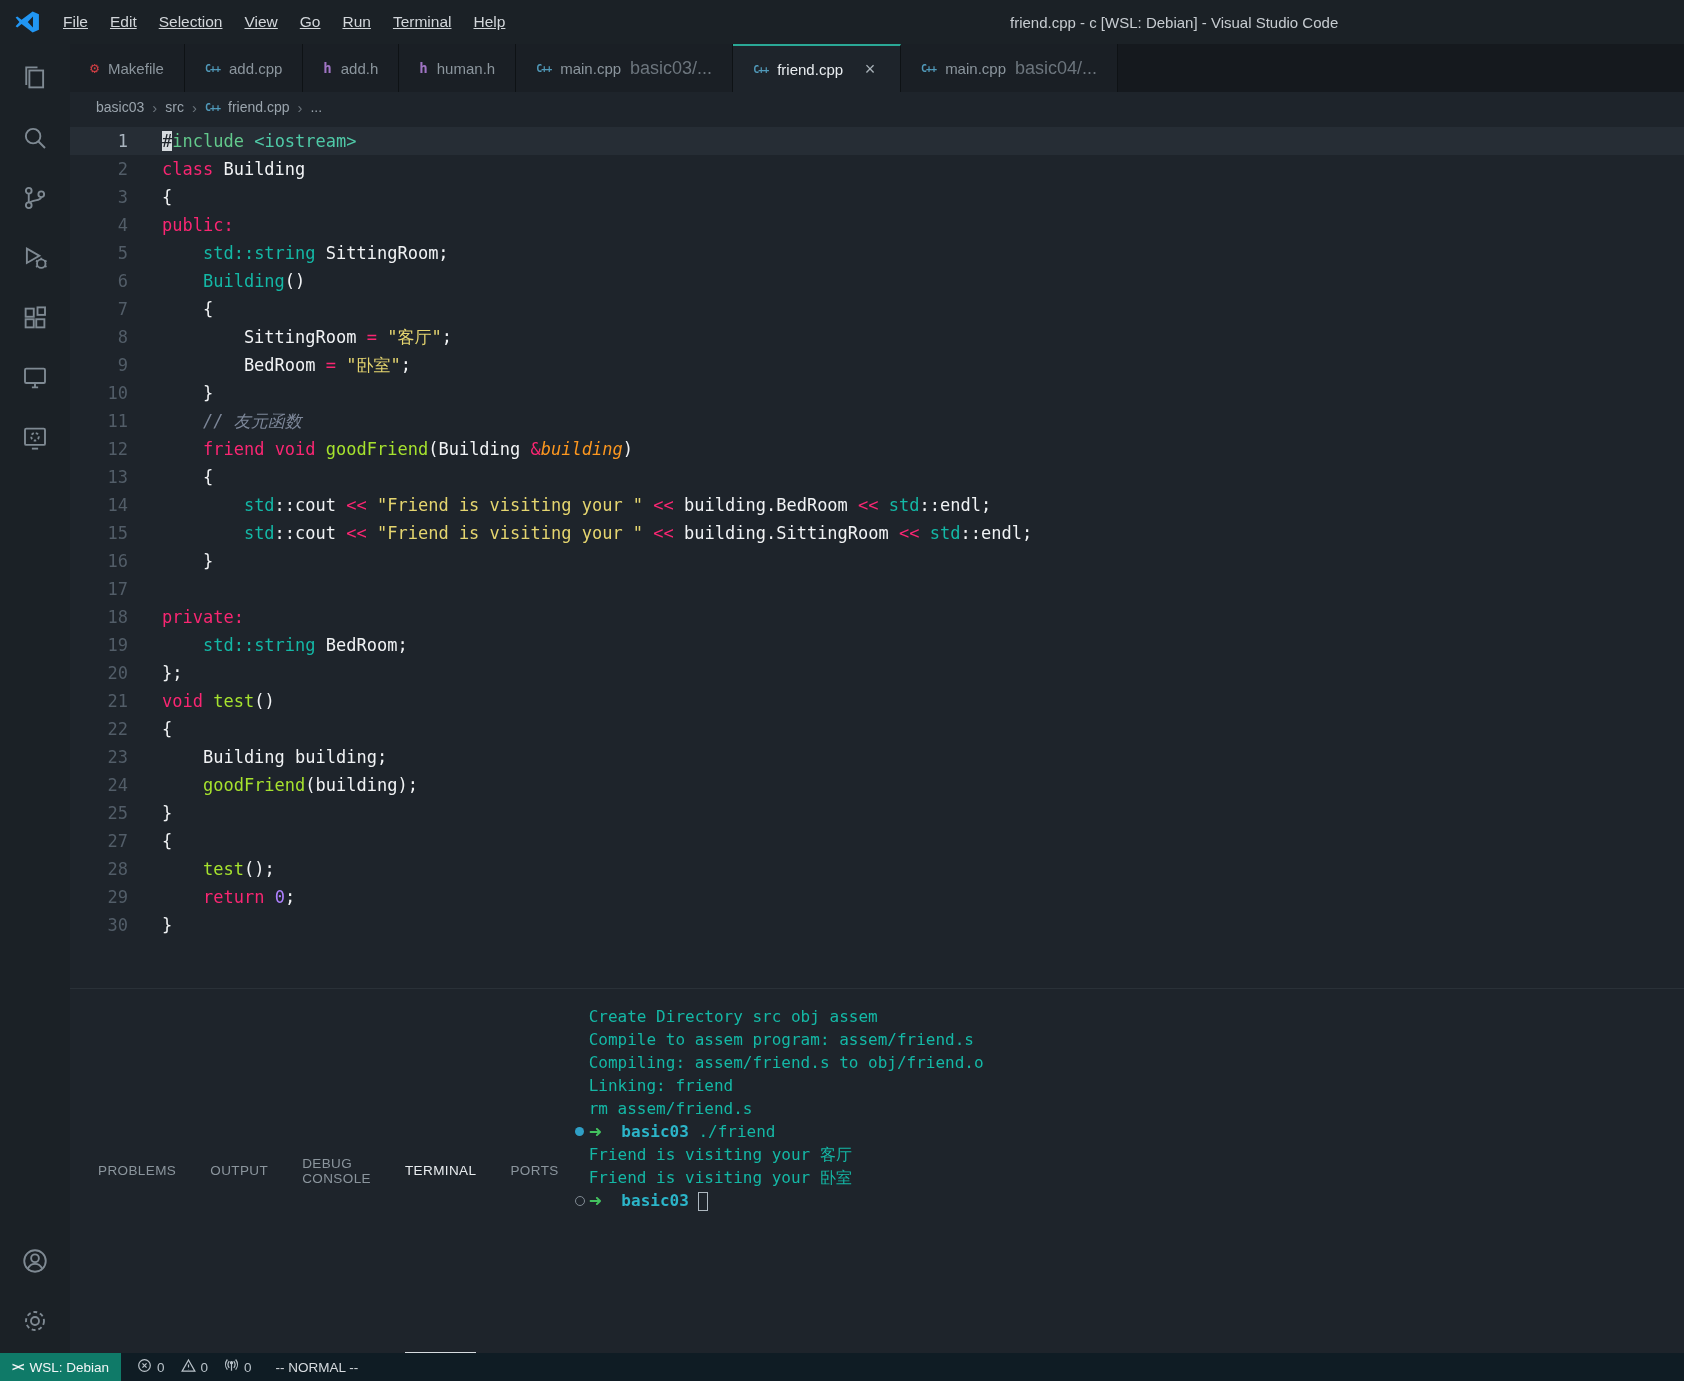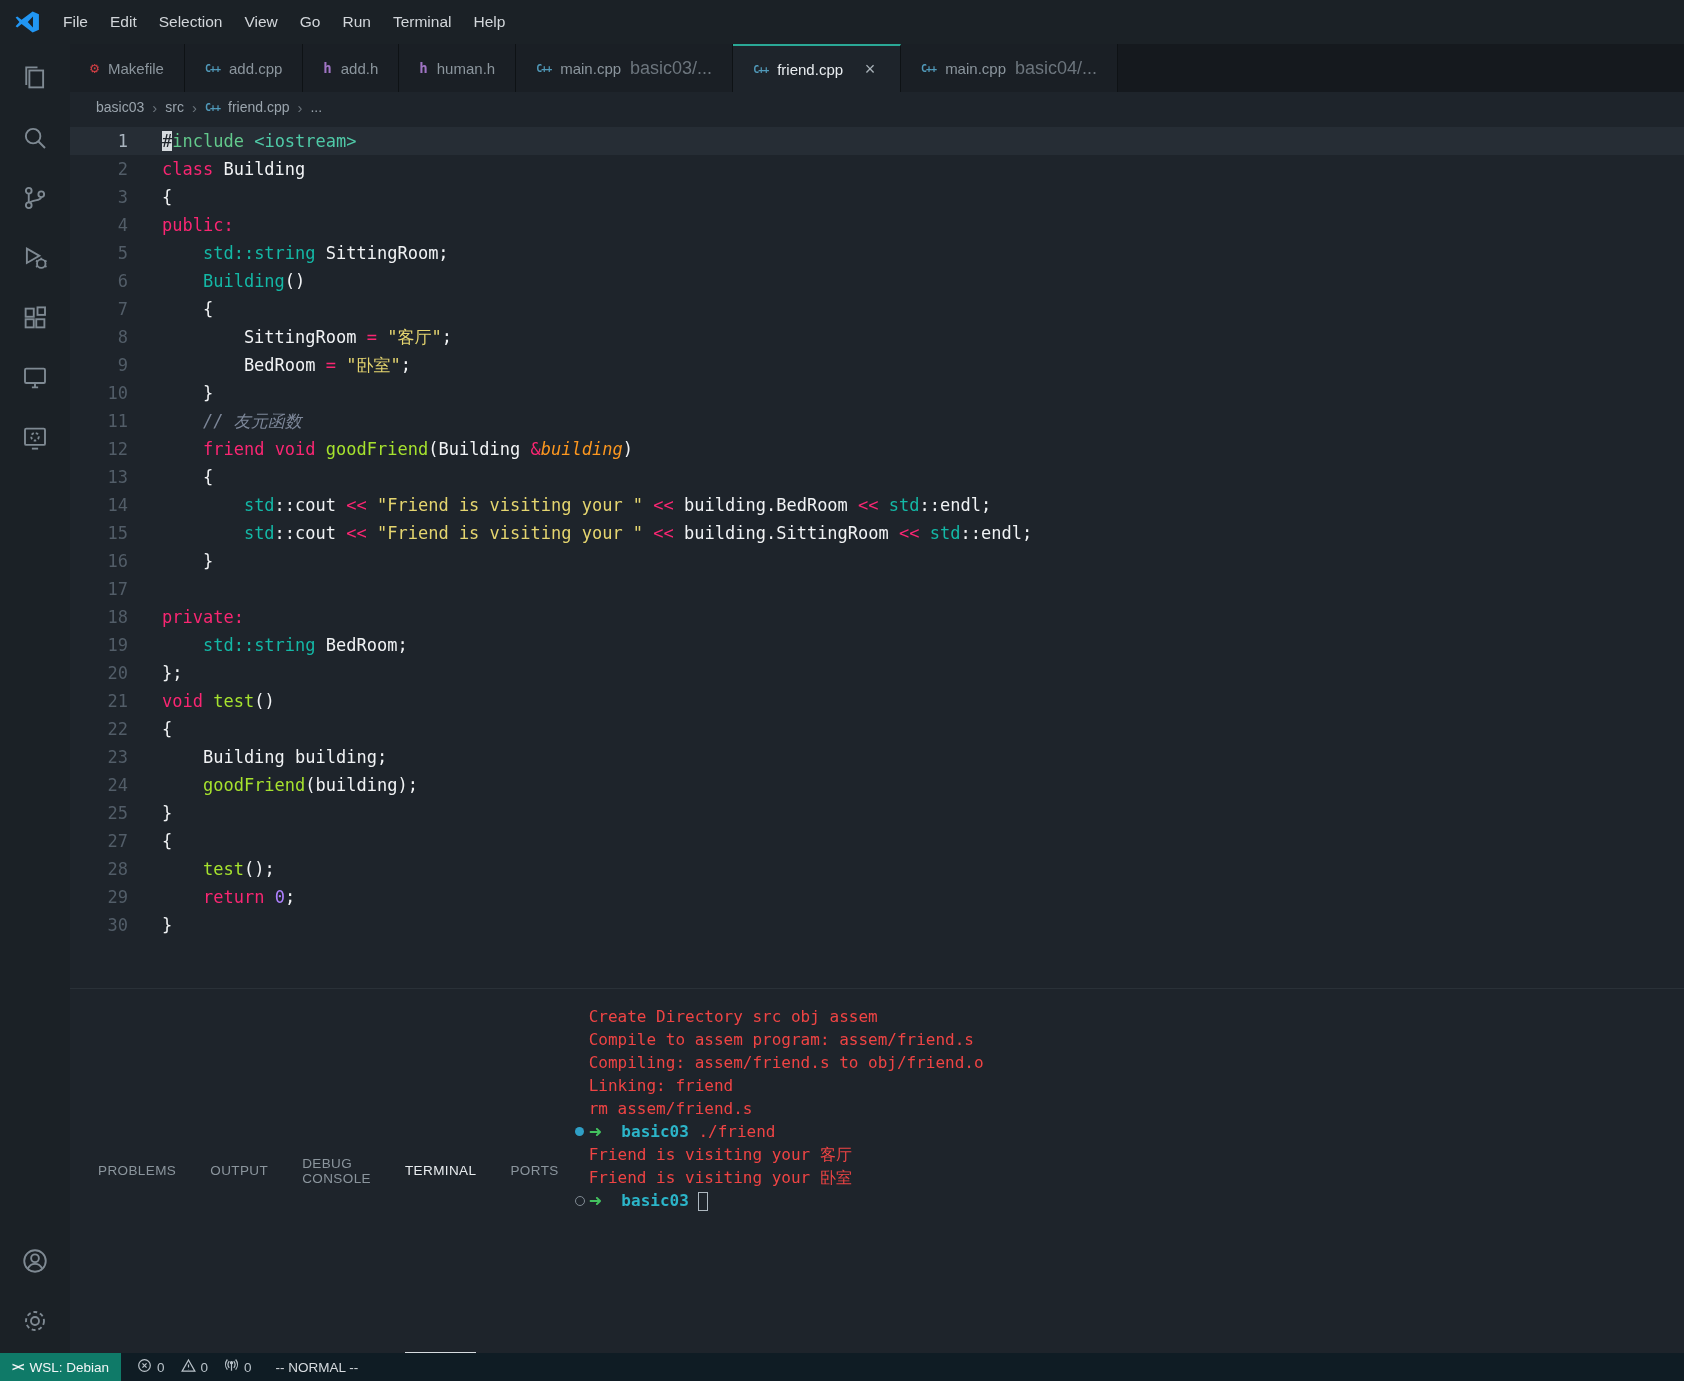--- a/index.html
+++ b/index.html
@@ -4,21 +4,21 @@
 <style>
   * { margin:0; padding:0; box-sizing:border-box; }
   html,body { background:#14181c; }
   body { font-family:"Liberation Sans", sans-serif; }
   .window { width:1684px; height:1381px; display:flex; flex-direction:column; background:#1e242b; overflow:hidden; position:relative; }
 
   
   .titlebar { flex:0 0 44px; background:#1b2126; display:flex; align-items:center; padding-left:14px; position:relative; color:#d2d6da; }
   .logo { width:26px; height:26px; margin-right:12px; display:flex; align-items:center; }
   .logo svg { width:26px; height:26px; }
-  .menus { display:flex; }
+  .menus { display:flex;text-decoration:underline; }
   .menu-item { padding:5px 11px; font-size:15.5px; border-radius:5px; cursor:default; }
   .window-title { position:absolute; left:1010px; top:0; height:44px; display:flex; align-items:center; font-size:15px; color:#c7ccd1; white-space:nowrap; }
 
   
   .body-row { flex:1; display:flex; min-height:0; }
   .activitybar { flex:0 0 70px; background:#1b2126; display:flex; flex-direction:column; align-items:center; padding-top:6px; }
   .ab-item { width:70px; height:60px; display:flex; align-items:center; justify-content:center; color:#7f8a93; }
   .ab-item svg { width:30px; height:30px; stroke:currentColor; fill:none; stroke-width:1.5; }
   .ab-spacer { flex:1; }
 
@@ -63,21 +63,21 @@
   .panel { flex:0 0 365px; border-top:1px solid #2a3138; display:flex; flex-direction:row; background:#1e242b; }
   .panel-tabs { flex:0 0 46px; display:flex; align-items:stretch; gap:34px; padding-left:28px; font-size:13.5px; letter-spacing:0.4px; color:#8b959d; }
   .ptab { display:flex; align-items:center; border-bottom:1.5px solid transparent; cursor:default; }
   .ptab.active { color:#e8ecef; border-bottom-color:#d7dce0; }
   .terminal { flex:1; padding:16px 0 0 12px; font-family:"DejaVu Sans Mono", monospace; font-size:16px; line-height:23px; color:#e8eaec; overflow:hidden; }
   .tline { display:flex; align-items:center; white-space:pre; }
   .deco { flex:0 0 18px; display:flex; align-items:center; justify-content:center; }
   .deco-filled::before { content:""; width:9px; height:9px; border-radius:50%; background:#2f9fc6; }
   .deco-hollow::before { content:""; width:8px; height:8px; border-radius:50%; border:1.5px solid #808a93; }
   .ttext { white-space:pre; }
-  .tt-pl { color:#ef4444; }
+  .tt-pl { color:#14b8a6; }
   .tt-arrow { color:#43c25f; font-family:"DejaVu Sans","DejaVu Sans Mono",monospace; }
   .tt-dir { color:#2cb5c9; font-weight:bold; }
   .term-cursor { display:inline-block; width:10px; height:19px; border:1.5px solid #aeb8c0; vertical-align:middle; }
 
   
   .statusbar { flex:0 0 28px; background:#0f1c24; display:flex; align-items:center; font-size:13.5px; color:#b9c2c9; }
   .sb-item { display:flex; align-items:center; gap:5px; padding:0 8px; height:100%; cursor:default; }
   .sb-remote { background:#0f7a68; color:#f2f5f6; gap:7px; padding:0 12px; margin-right:8px; }
   .remote-icon { font-weight:bold; letter-spacing:-2px; font-size:12px; font-family:"DejaVu Sans Mono",monospace; }
   .sb-item svg { width:15px; height:15px; stroke:currentColor; fill:none; stroke-width:1.3; }
@@ -98,20 +98,21 @@
     <nav class="menus" id="menus">
         <span class="menu-item">File</span>
         <span class="menu-item">Edit</span>
         <span class="menu-item">Selection</span>
         <span class="menu-item">View</span>
         <span class="menu-item">Go</span>
         <span class="menu-item">Run</span>
         <span class="menu-item">Terminal</span>
         <span class="menu-item">Help</span>
       </nav>
+    <div class="window-title">friend.cpp - c [WSL: Debian] - Visual Studio Code</div>
   </div>
 
   <div class="body-row">
     <aside class="activitybar">
       <div class="ab-item">
         <span><svg viewBox="0 0 24 24" width="30" height="30" stroke="currentColor" fill="none" stroke-width="1.5">
               <rect x="7.5" y="6" width="11" height="13.5"></rect>
               <path d="M5 17.5V3.5h9"></path>
             </svg></span>
       </div>

